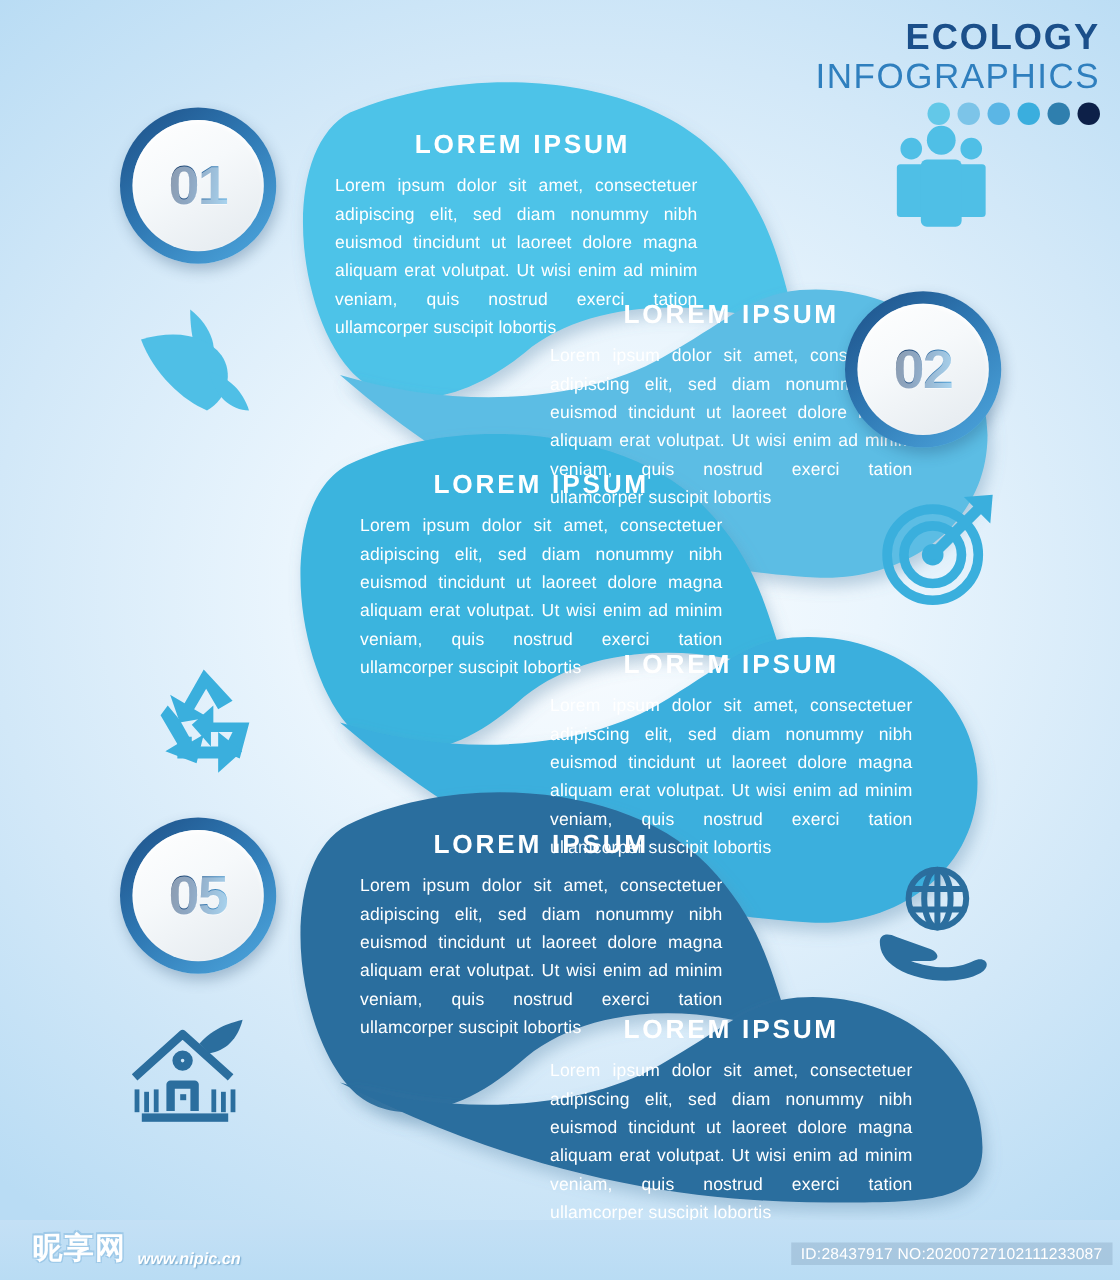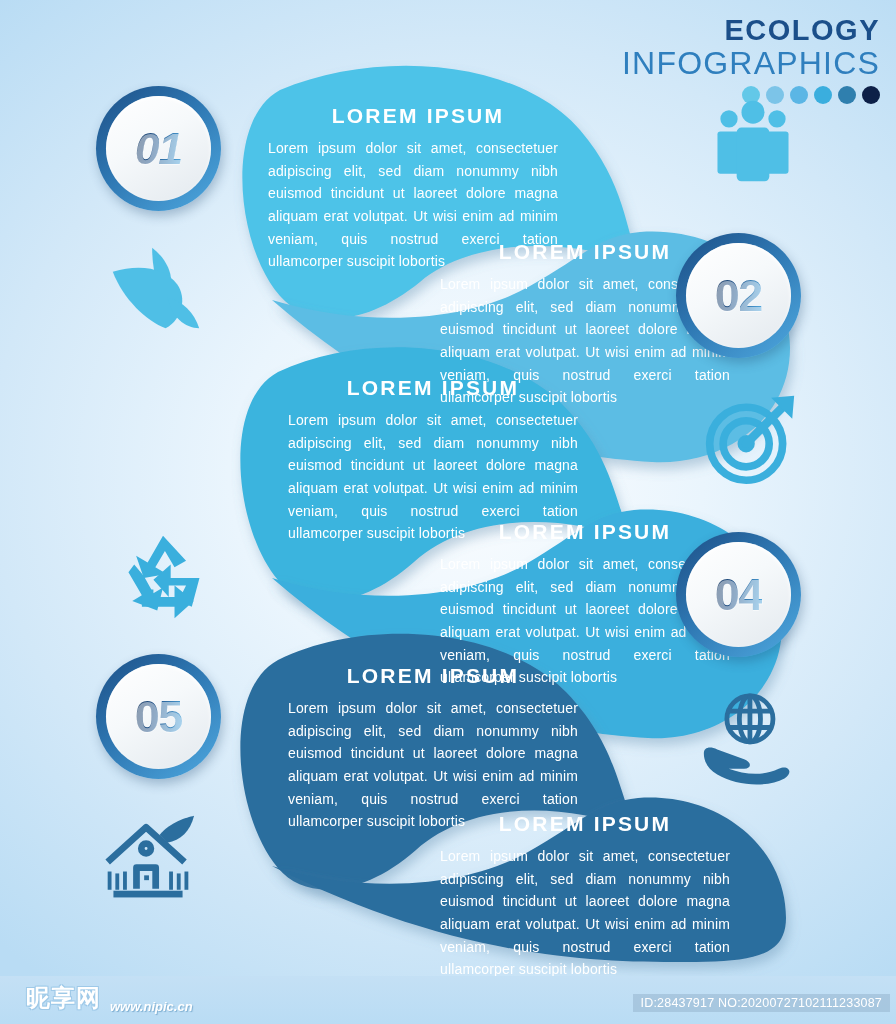--- a/index.html
+++ b/index.html
@@ -22,21 +22,21 @@
   
   .header {
     position:absolute; right:16px; top:16px;
     text-align:right; line-height:1;
   }
   .header .eco {
     font-size:29px; font-weight:bold; letter-spacing:1.5px;
     color:#1b4f8a;
   }
   .header .info {
-    font-size:32px; letter-spacing:1.2px; color:#2f7fbe;
+    font-size:28px; letter-spacing:1.2px; color:#2f7fbe;
     margin-top:2px;
   }
   .dots { margin-top:7px; display:flex; gap:6px; justify-content:flex-end; }
   .dots i { display:block; width:18px; height:18px; border-radius:50%; }
 
   
   #shapes { position:absolute; left:0; top:0; width:896px; height:1024px; }
 
   
   .block-text { position:absolute; width:290px; }
@@ -74,21 +74,21 @@
     display:flex; align-items:center; justify-content:center;
     box-shadow: inset 0 2px 4px rgba(255,255,255,.9);
   }
   .badge .num {
     font-size:44px; font-weight:bold; letter-spacing:-1px;
     background: linear-gradient(100deg,#17365d 0%, #1d4f86 38%, #56aee4 100%);
     -webkit-background-clip:text; background-clip:text;
     -webkit-text-fill-color:transparent; color:#1d4f86;
     text-shadow:0 1px 0 rgba(255,255,255,.5);
   }
-  .bg1 { left:96px;  top:86px;font-style:italic;  }
+  .bg1 { left:96px;  top:86px;  }
   .bg2 { left:676px; top:233px; }
   .bg3 { left:96px;  top:370px; }
   .bg4 { left:676px; top:532px; }
   .bg5 { left:96px;  top:654px; }
   .bg6 { left:676px; top:797px; }
 
   
   .icon { position:absolute; width:96px; height:96px; }
   .ic1 { left:705px; top:93px; }
   .ic2 { left:108px; top:240px; }
@@ -193,25 +193,20 @@
   <div class="badge bg1">
     <div class="inner">
       <span class="num">01</span>
     </div>
   </div>
   <div class="badge bg2">
     <div class="inner">
       <span class="num">02</span>
     </div>
   </div>
-  <div class="badge bg4">
-    <div class="inner">
-      <span class="num">04</span>
-    </div>
-  </div>
   <div class="badge bg5">
     <div class="inner">
       <span class="num">05</span>
     </div>
   </div>
 
   <svg class="icon ic1" viewBox="0 0 100 100">
     <g fill="#4fbfe6">
       <circle cx="25" cy="27" r="9"></circle>
       <rect x="13" y="40" width="24" height="44" rx="3"></rect>

